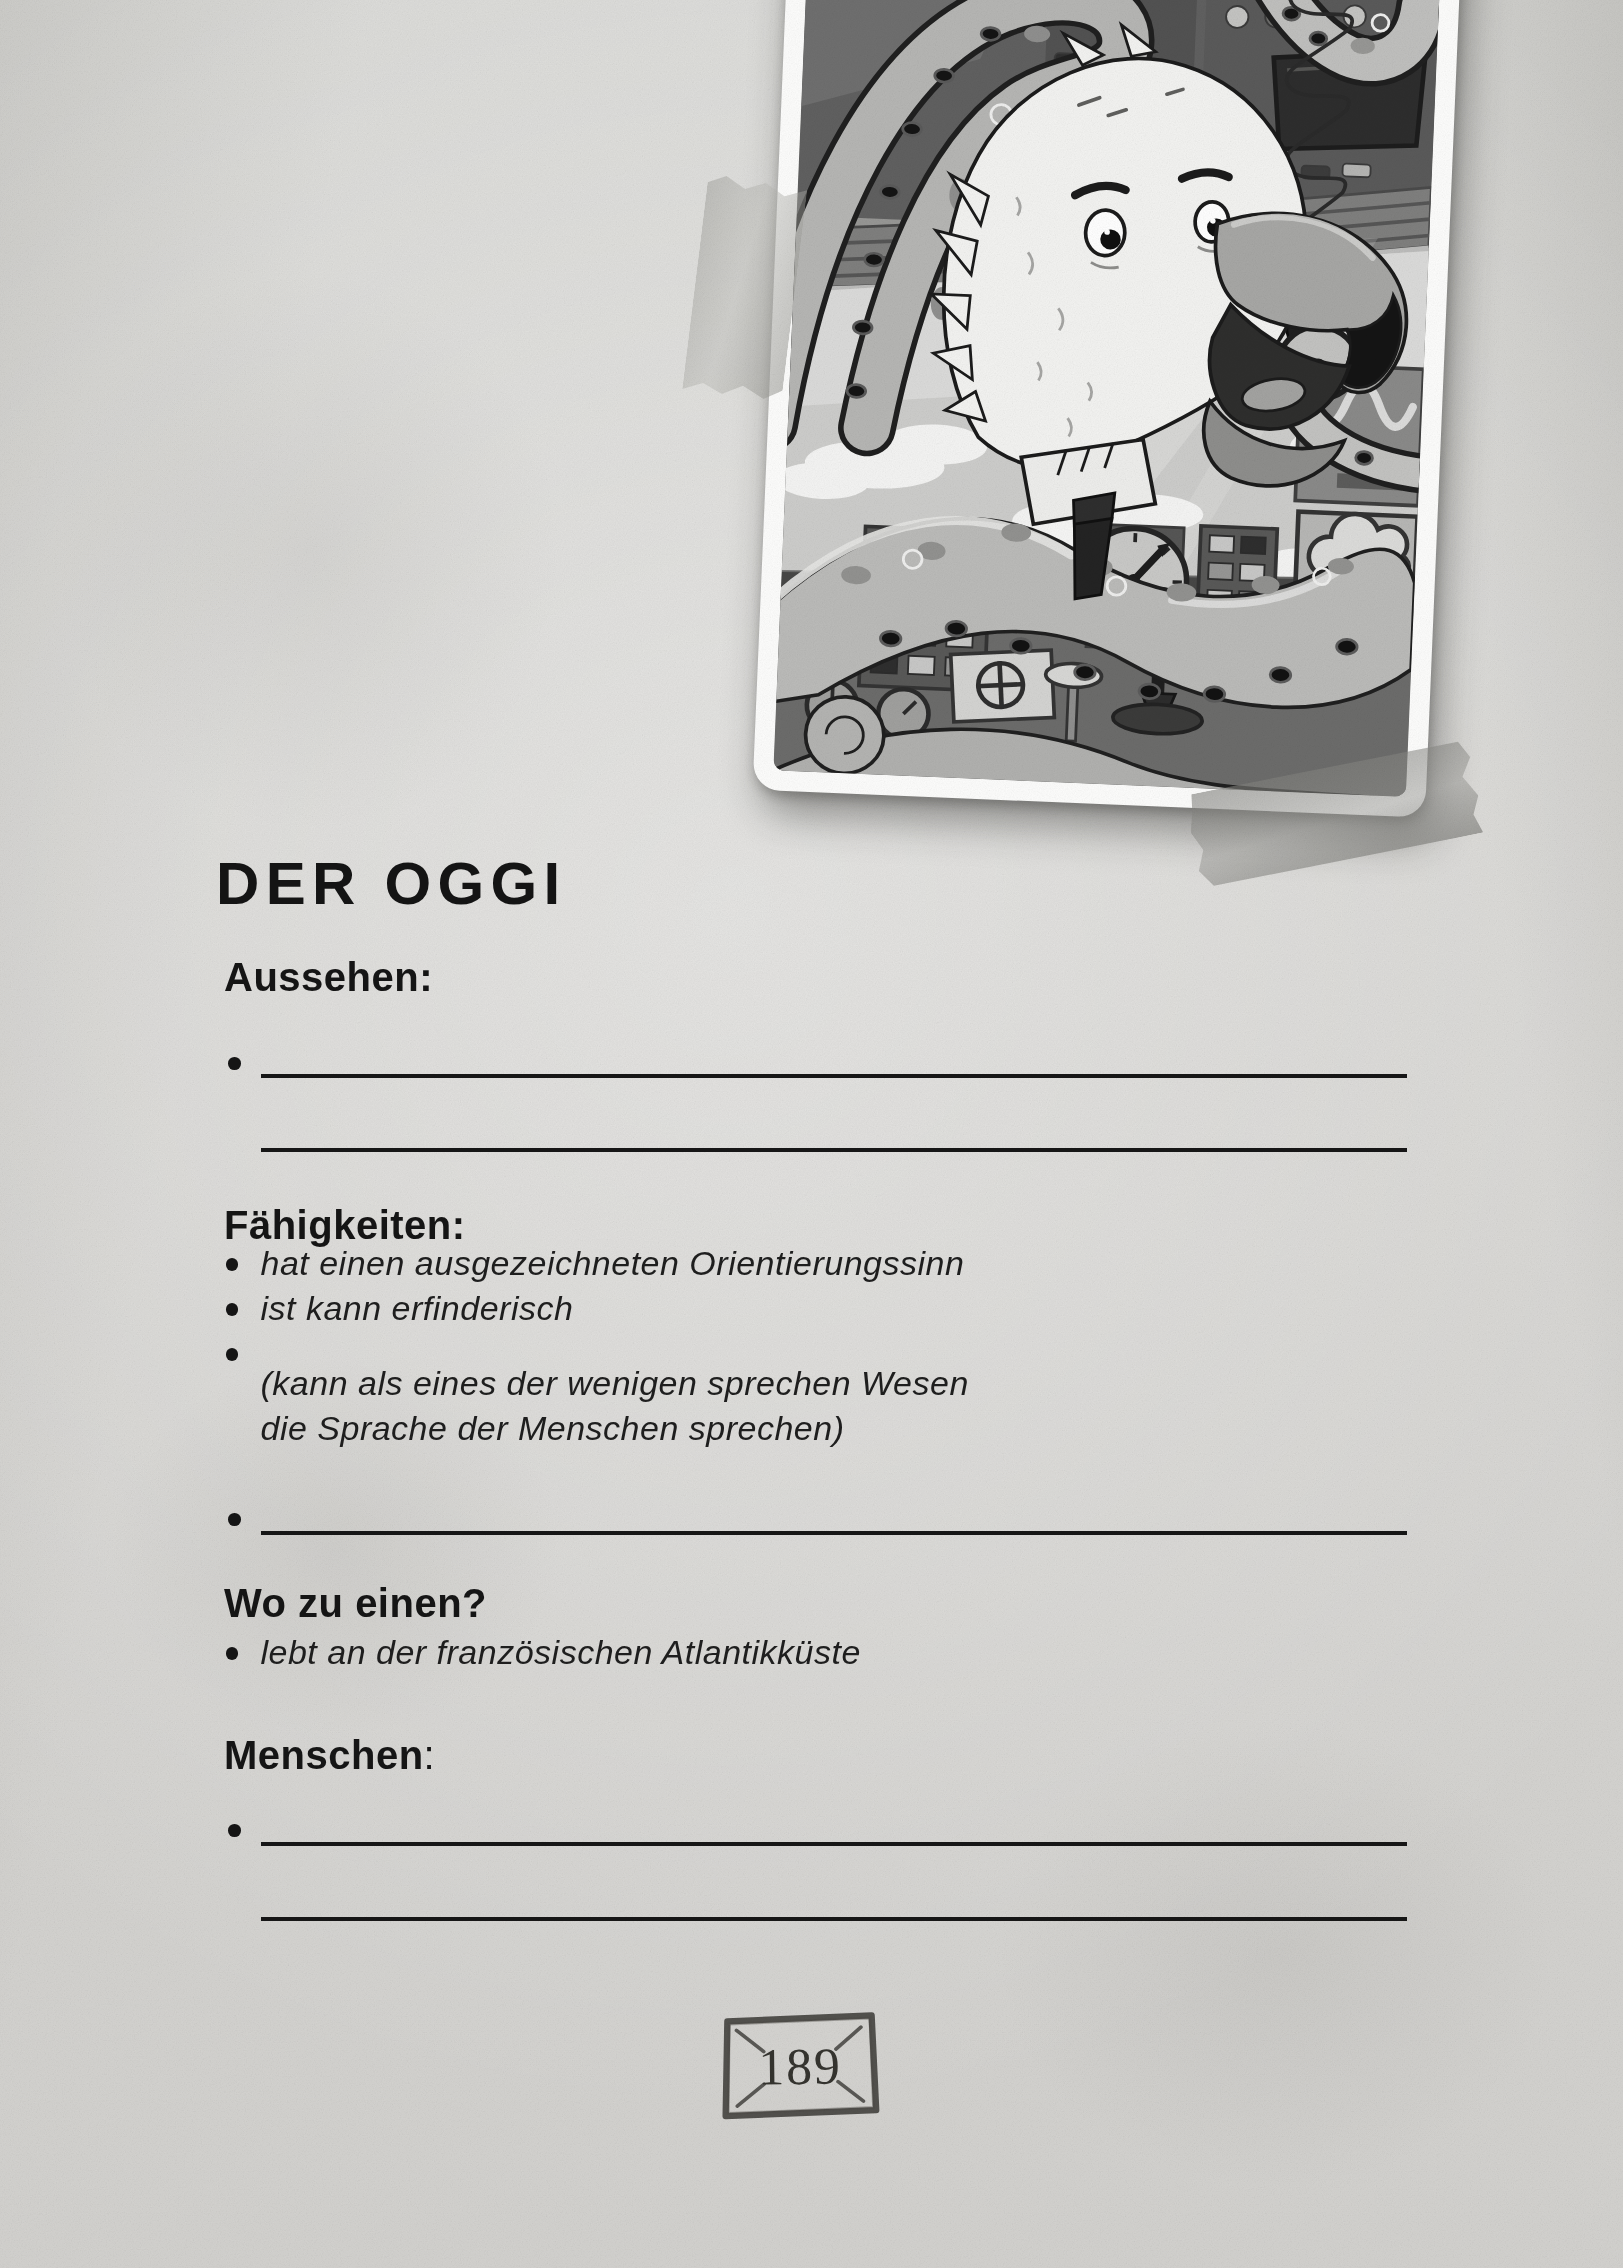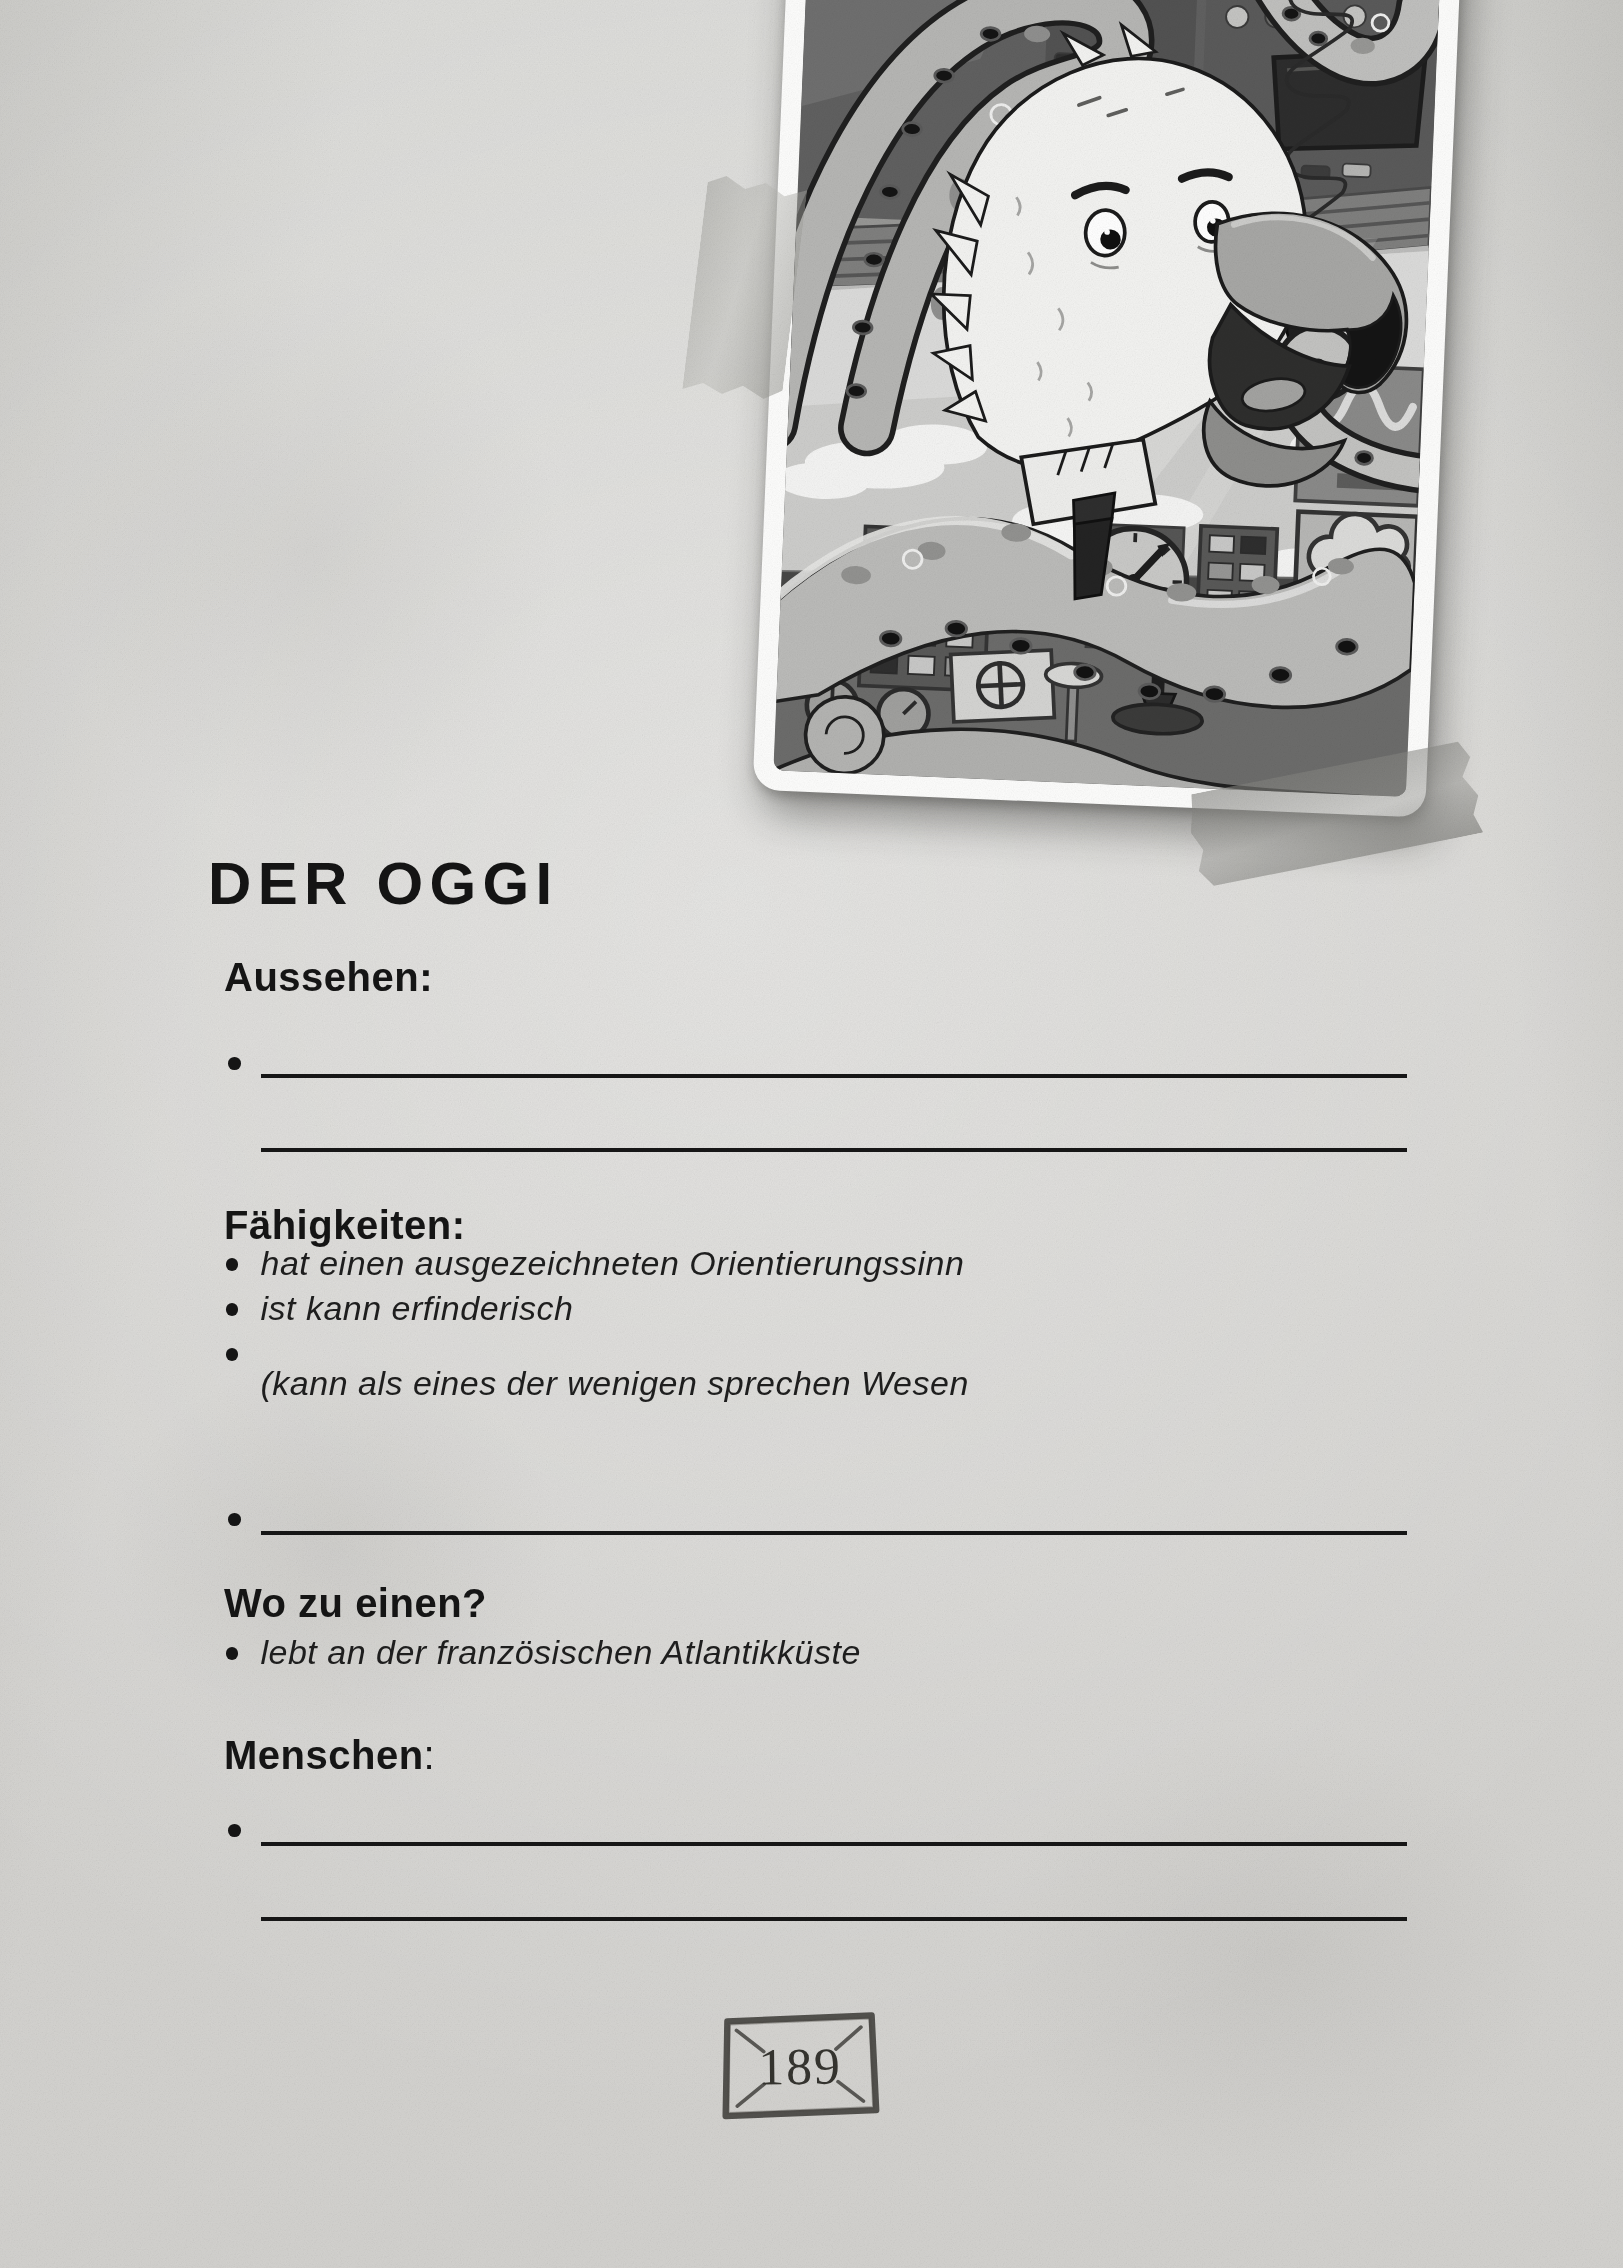--- a/index.html
+++ b/index.html
@@ -30,21 +30,21 @@
   
   .tape{position:absolute;pointer-events:none;}
   .tape-left{left:695px;top:179px;width:100px;height:217px;transform:rotate(7deg);
     background:linear-gradient(100deg,rgba(158,158,153,.50),rgba(183,183,178,.40) 45%,rgba(148,148,143,.55));
     clip-path:polygon(0% 4%,18% 0%,38% 5%,58% 1%,78% 6%,100% 2%,100% 95%,82% 100%,60% 95%,40% 100%,20% 96%,0% 100%);}
   .tape-right{left:1190px;top:765px;width:289px;height:98px;transform:rotate(-12deg);
     background:linear-gradient(175deg,rgba(128,128,124,.60),rgba(150,150,146,.48) 55%,rgba(120,120,116,.62));
     clip-path:polygon(3% 0%,97% 4%,100% 22%,96% 40%,100% 62%,97% 80%,99% 100%,4% 96%,0% 78%,3% 58%,0% 38%,2% 18%);}
 
   
-  .title{position:absolute;left:208px;top:849px;font-size:60px;font-weight:700;
+  .title{position:absolute;left:216px;top:849px;font-size:60px;font-weight:700;
          letter-spacing:6.3px;color:#141414;}
   .h2{position:absolute;font-size:40px;font-weight:700;color:#151515;letter-spacing:0.5px;}
   .h2 .colon{font-weight:400;}
   .hw{font-style:italic;font-size:34px;color:#1e1e1e;letter-spacing:0.5px;}
   .bullet-dot{position:absolute;width:12.7px;height:12.7px;border-radius:50%;background:#151515;}
   .wline{position:absolute;border-bottom:4.5px solid var(--line);}
   .list{position:absolute;left:224px;font-style:italic;}
   .list .row{display:flex;align-items:flex-start;line-height:45px;}
   .list .row .dot{width:12.7px;height:12.7px;border-radius:50%;background:#151515;margin:17px 22px 0 1.8px;flex:none;}
   .list .row.cont .dot{visibility:hidden;}
@@ -383,20 +383,24 @@
       <span class="dot"></span>
       <span>ist kann erfinderisch</span>
     </div>
     <div class="row">
       <span class="dot"></span>
     </div>
     <div class="row cont">
       <span class="dot"></span>
       <span>(kann als eines der wenigen sprechen Wesen</span>
     </div>
+    <div class="row cont">
+      <span class="dot"></span>
+      <span>die Sprache der Menschen sprechen)</span>
+    </div>
   </div>
   <div class="bullet-dot" style="left:228px;top:1513px;"></div>
   <div class="wline" style="left:261px;top:1480px;width:1146px;height:51px;"></div>
 
   <div class="h2" style="left:224px;top:1581px;">
     <span>Wo zu einen?</span>
   </div>
   <div class="list hw" style="top:1630px;width:1266px;">
     <div class="row">
       <span class="dot"></span>

